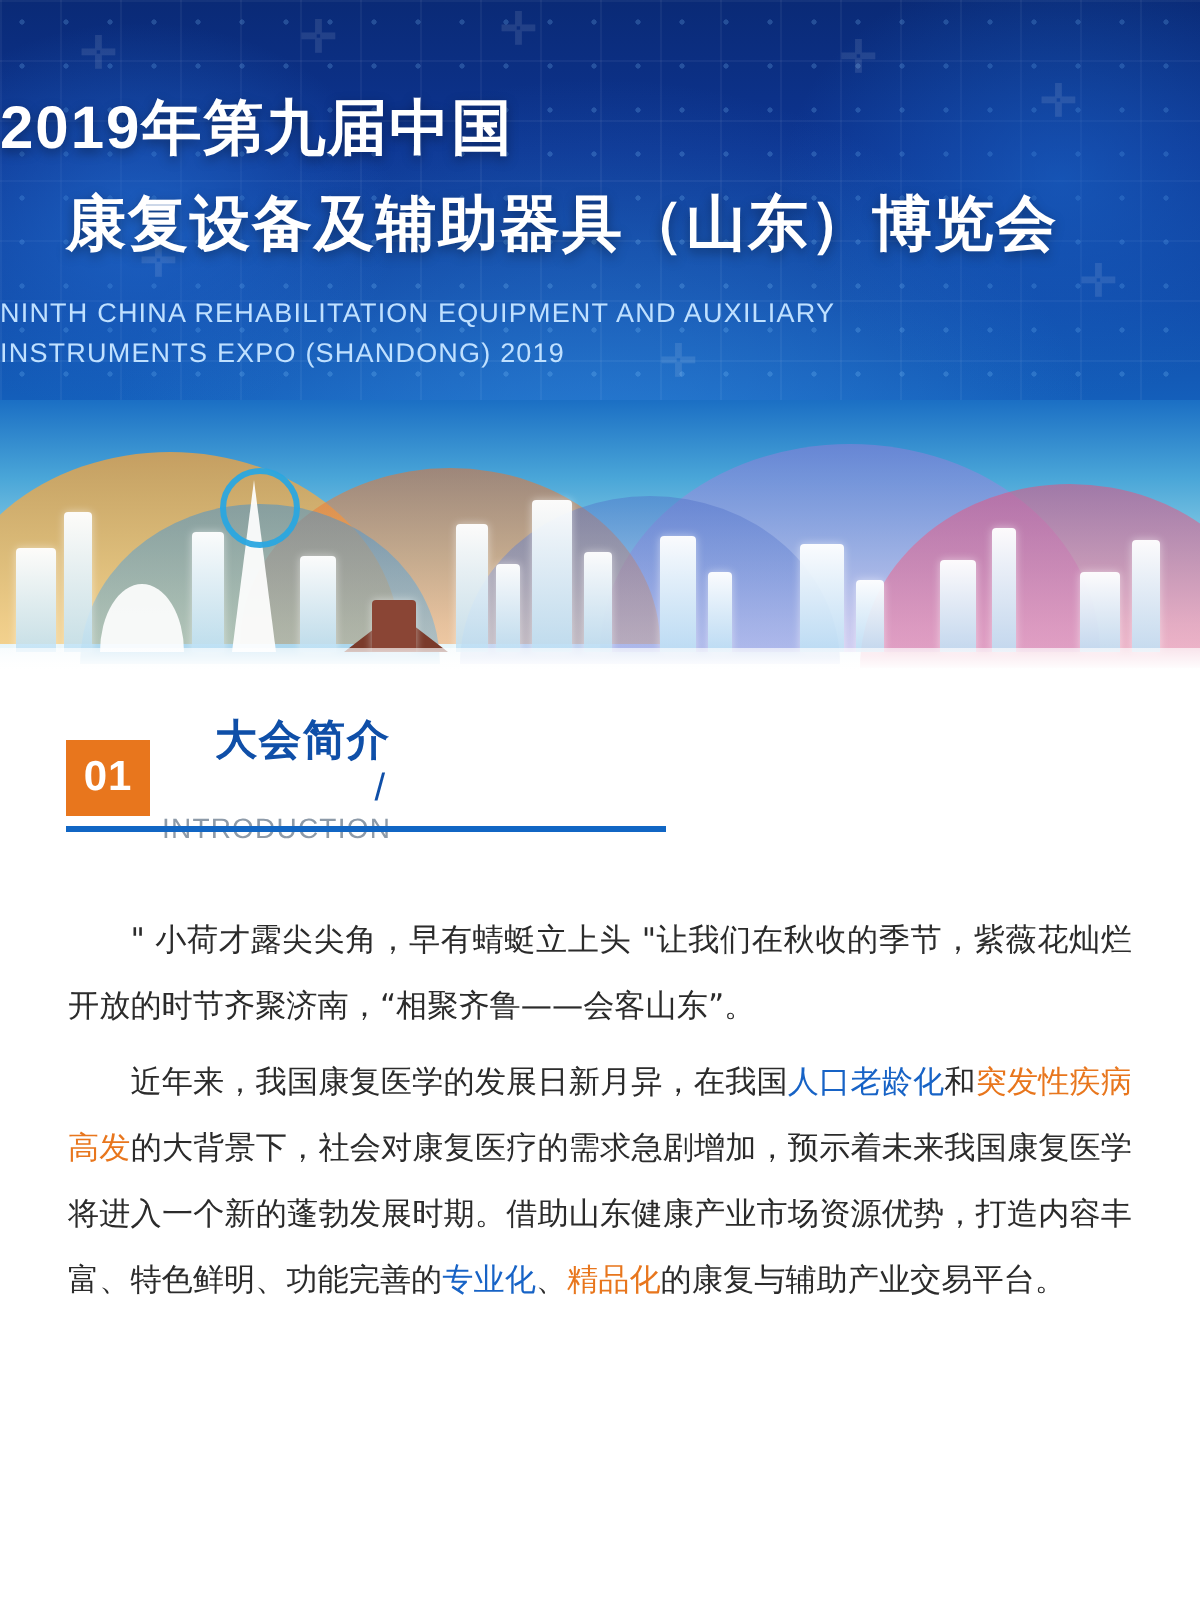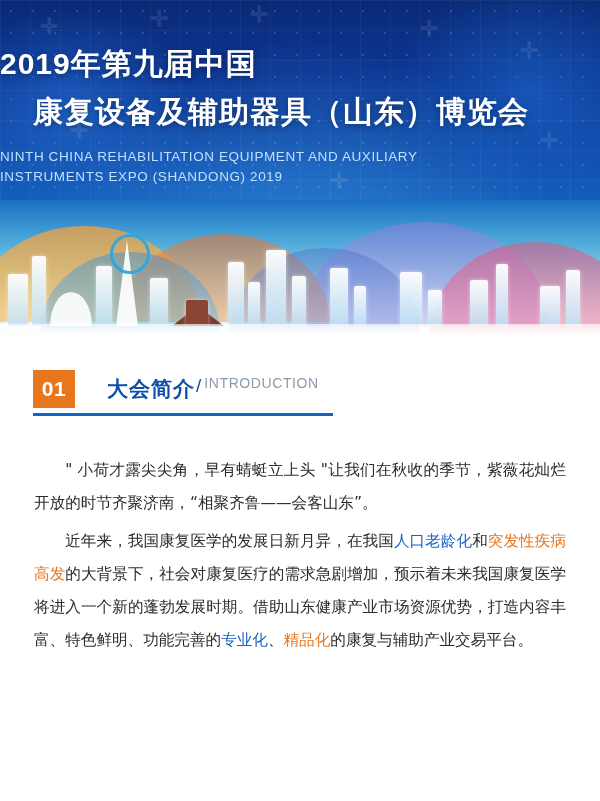--- a/index.html
+++ b/index.html
@@ -194,22 +194,23 @@
     color: #fff;
     font-size: 21px;
     font-weight: bold;
     display: flex;
     align-items: center;
     justify-content: center;
     letter-spacing: 0.5px;
   }
   .sec-title-wrap {
     display: flex;
-    align-items: flex-start;
-    margin-left: 32px;
+    align-items: flex-end;
+    margin-left: 6px;
+    flex-direction: column;
   }
   .sec-title-cn {
     font-size: 21px;
     font-weight: bold;
     color: #0f4fa8;
     letter-spacing: 1px;
   }
   .sec-title-sep {
     font-size: 19px;
     color: #0f4fa8;

